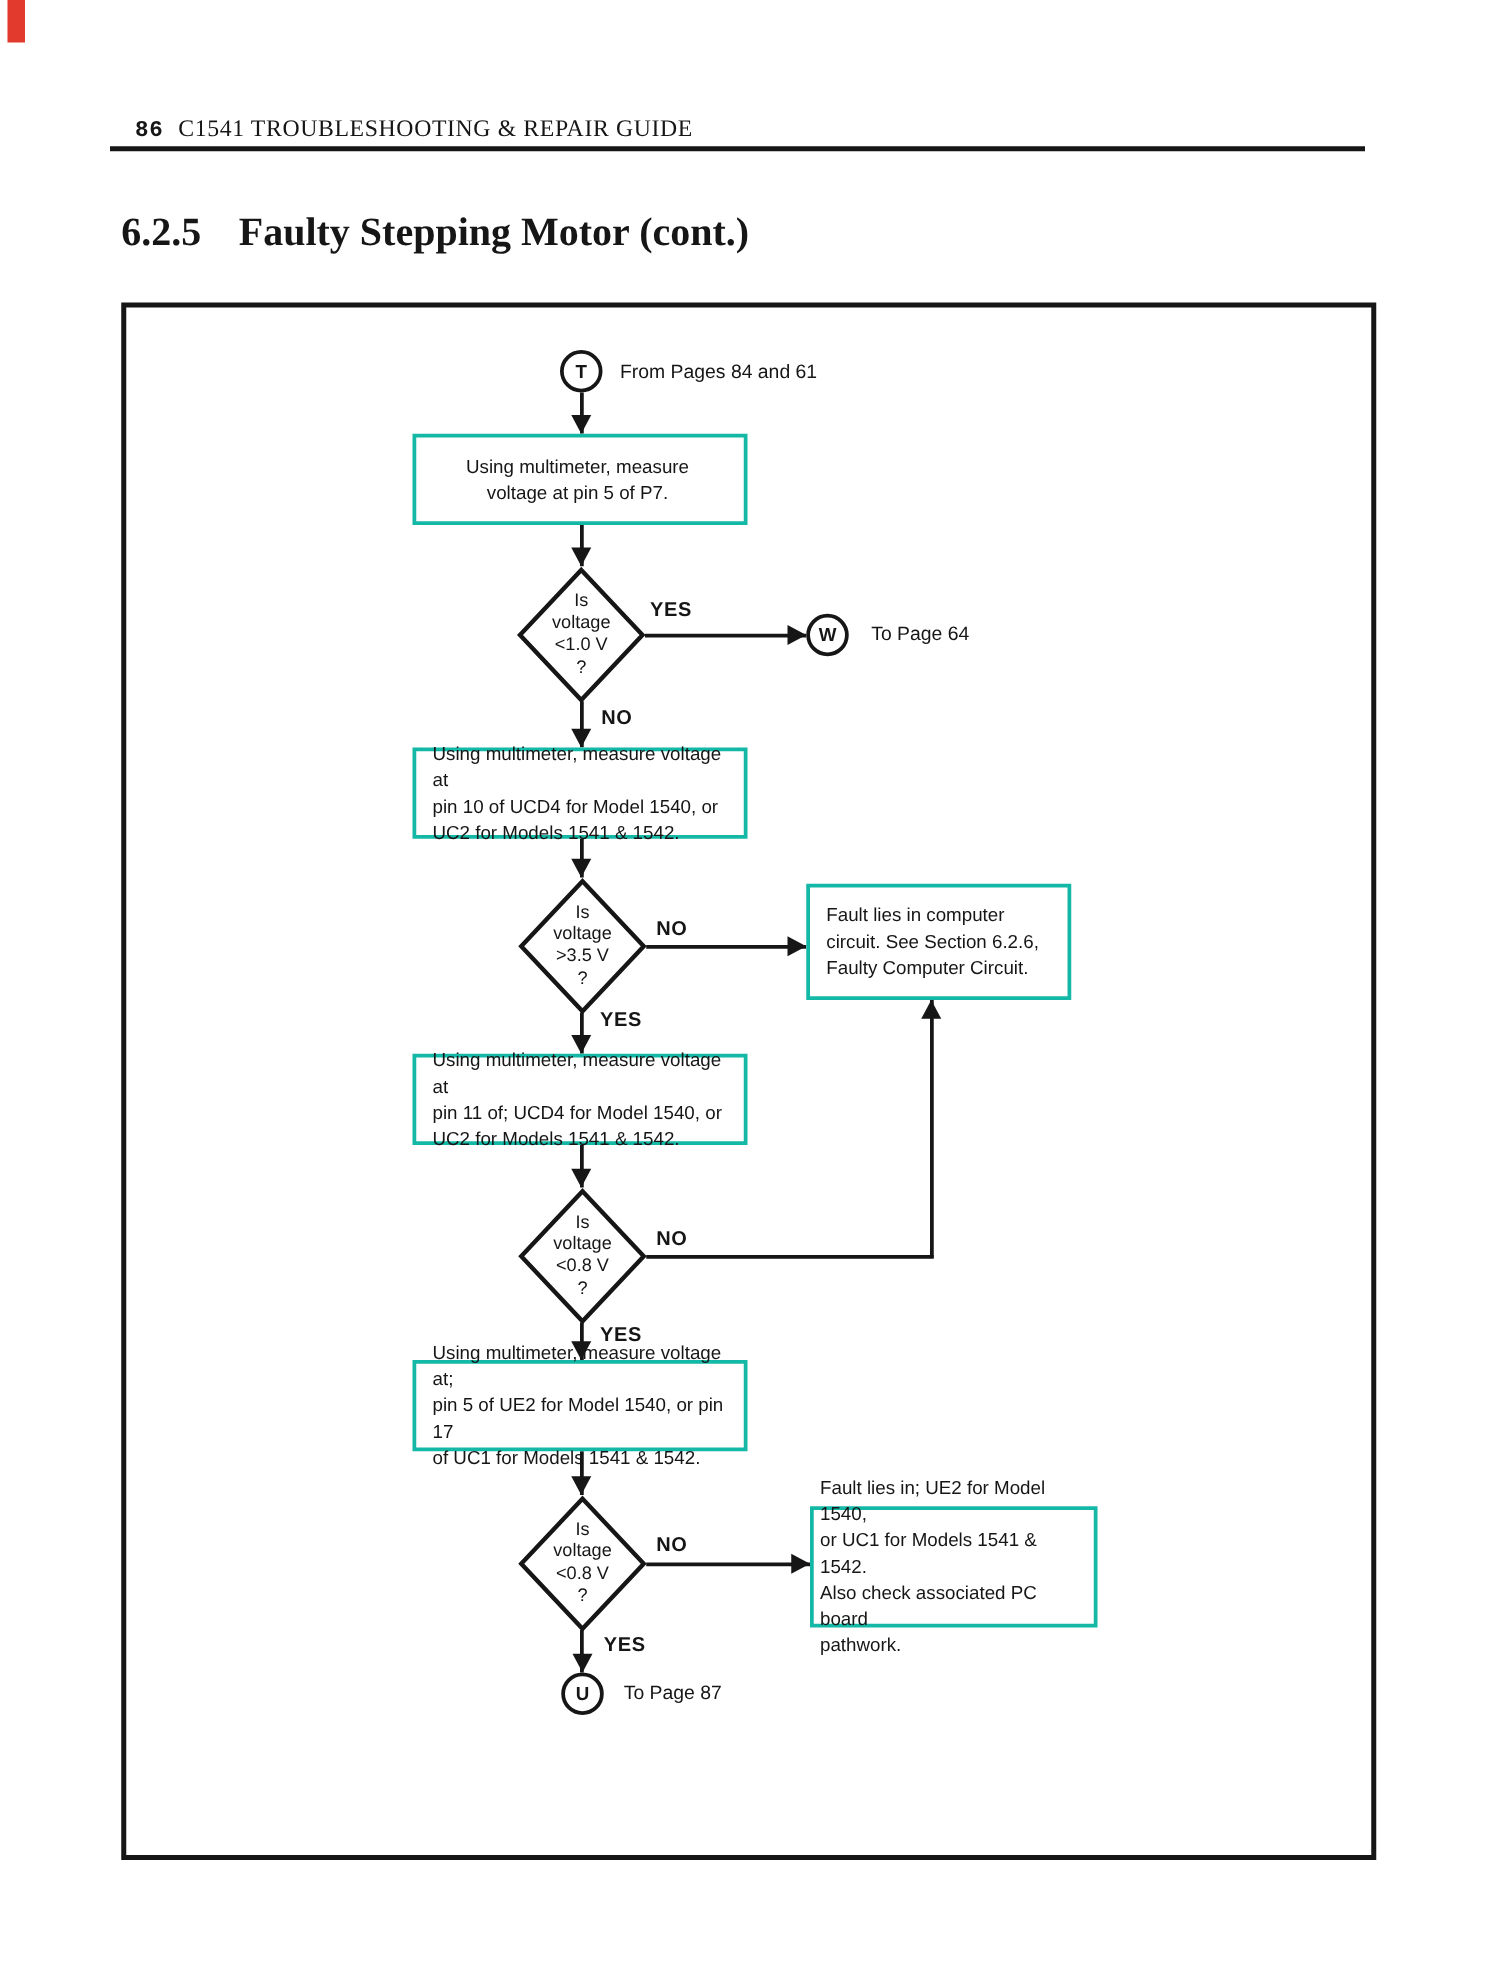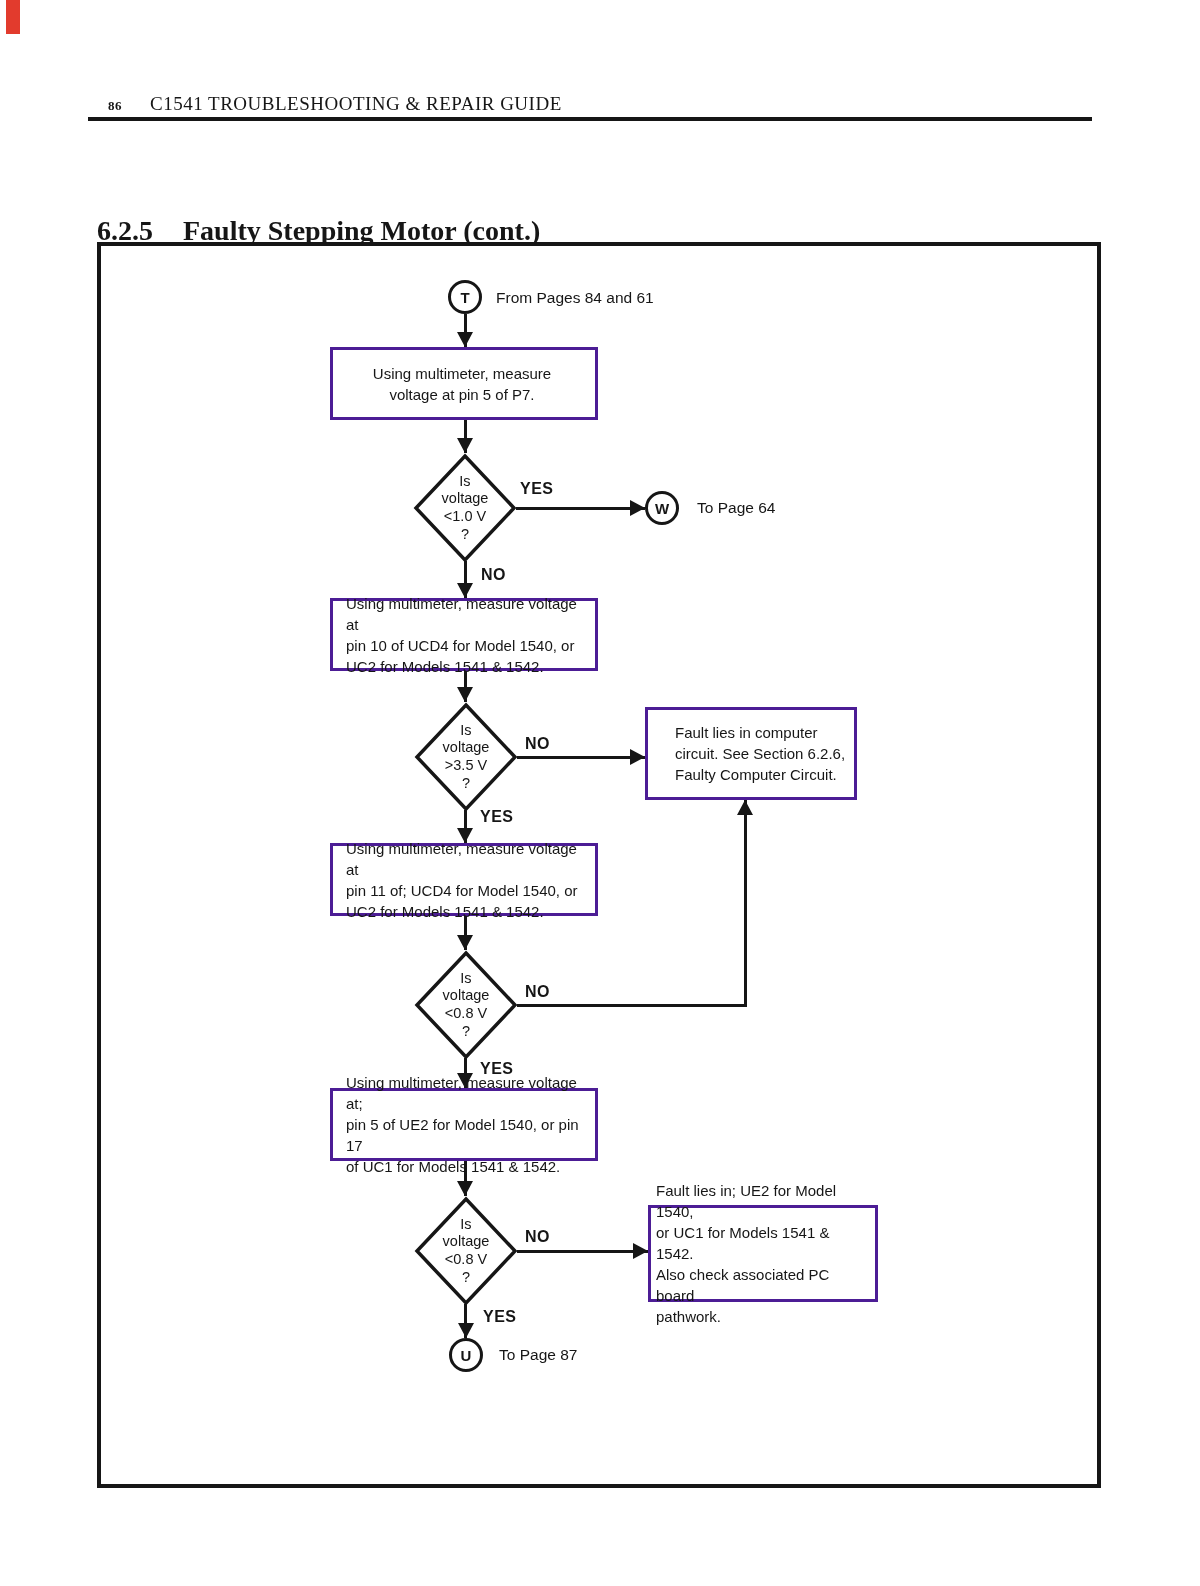--- a/index.html
+++ b/index.html
@@ -9,31 +9,31 @@
     position: relative;
     font-family: "Liberation Sans", sans-serif;
     color: #161616;
     overflow: hidden;
   }
   .abs { position: absolute; }
 
   
   .red-mark { background: #e23b2d; width: 14px; height: 34px; left: 6px; top: 0; }
   .header-row { left: 108px; top: 93px; font-family: "Liberation Serif", serif; font-size: 19px; letter-spacing: 0.5px; white-space: nowrap; }
-  .page-num { font-weight: bold; font-size: 13px; margin-right: 28px; font-family: Liberation Serif, serif; }
+  .page-num { font-weight: bold; font-size: 18px; margin-right: 12px; font-family: Liberation Mono, monospace; }
   .header-rule { left: 88px; top: 117px; width: 1004px; height: 4px; background: #161616; }
-  .section-heading { left: 97px; top: 167px; font-family: "Liberation Serif", serif; font-weight: bold; font-size: 28px; white-space: nowrap; margin-top: 48px; }
+  .section-heading { left: 97px; top: 167px; font-family: "Liberation Serif", serif; font-weight: bold; font-size: 32px; white-space: nowrap; }
   .section-num { margin-right: 30px; }
 
   
   .frame { left: 97px; top: 242px; width: 1004px; height: 1246px; border: 4px solid #161616; box-sizing: border-box; }
 
   
   .pbox {
-    border: 3px solid #4c1d95; background: #fff; box-sizing: border-box;
+    border: 3px solid #14b8a6; background: #fff; box-sizing: border-box;
     display: flex; align-items: center; justify-content: flex-start;
     font-size: 15px; line-height: 1.4; white-space: pre-line;
   }
   .pbox.center { justify-content: center; text-align: center; }
   .pbox .txt { padding-left: 13px; padding-right: 4px; }
   .pbox.center .txt { padding-left: 0; }
 
   .diamond { width: 104px; height: 110px; }
   .diamond svg { position: absolute; left: 0; top: 0; }
   .diamond .dtxt {
@@ -141,21 +141,21 @@
     <polygon points="52,3 101,55 52,107 3,55" fill="#ffffff" stroke="#161616" stroke-width="3.5"></polygon>
   </svg>
   <div class="dtxt">Is
 voltage
 &gt;3.5 V
 ?</div>
 </div>
 <div class="abs yn" style="left:525px;top:735px;">NO</div>
 <div class="abs yn" style="left:480px;top:808px;">YES</div>
 
-<div class="abs pbox" style="left:645px;top:707px;width:212px;height:93px;padding-left:14px;">
+<div class="abs pbox" style="left:645px;top:707px;width:212px;height:93px;">
   <div class="txt">Fault lies in computer
 circuit. See Section 6.2.6,
 Faulty Computer Circuit.</div>
 </div>
 
 <div class="abs pbox" style="left:330px;top:843px;width:268px;height:73px;">
   <div class="txt">Using multimeter, measure voltage at
 pin 11 of; UCD4 for Model 1540, or
 UC2 for Models 1541 &amp; 1542.</div>
 </div>

